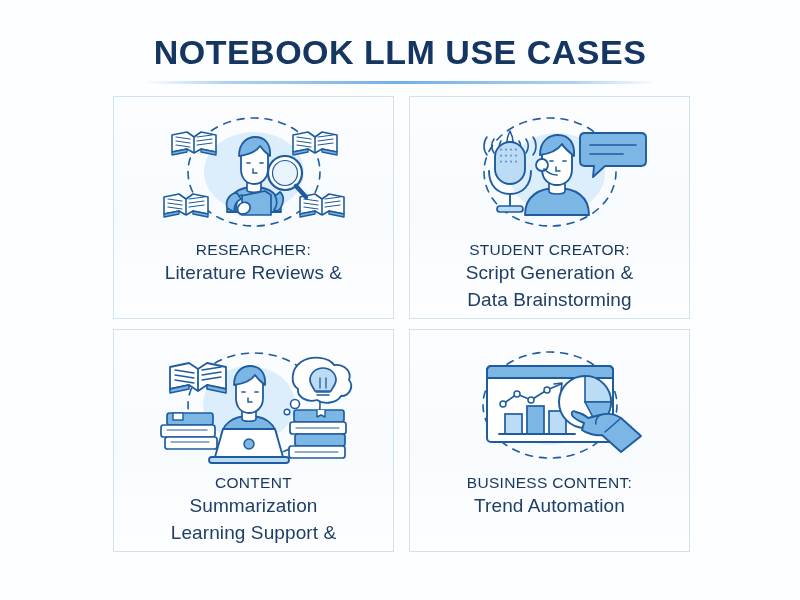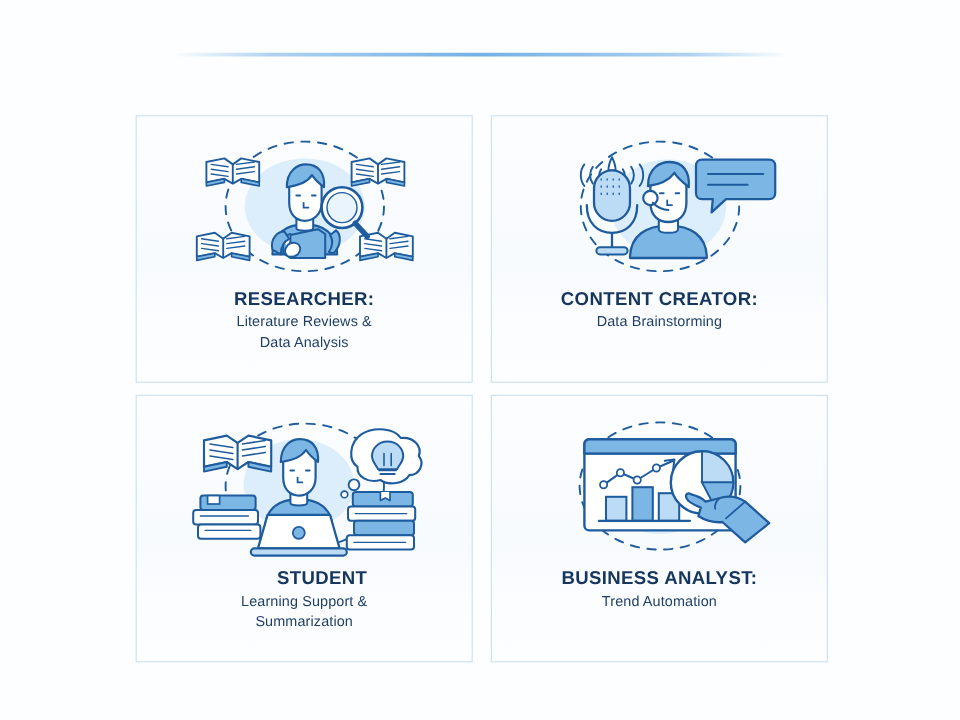--- a/index.html
+++ b/index.html
@@ -82,40 +82,40 @@
     display: block;
   }
   .card-text {
     margin-top: 6px;
     text-align: center;
     line-height: 1.38;
   }
   .card-role {
     display: block;
     font-size: 15.5px;
-    font-weight: bold;
+    font-weight: normal;
     color: #16365e;
     letter-spacing: 0.3px;
-    text-align: right;
   }
   .card-desc {
     display: block;
-    font-size: 12px;
+    font-size: 19px;
     font-weight: normal;
     color: #1f3f66;
     letter-spacing: 0.1px;
     text-align: center;
   }
 </style>
 </head>
 <body>
 
 <div id="infographic">
 
   <div class="title-wrap">
+    <h1 class="main-title">NOTEBOOK LLM USE CASES</h1>
     <div class="title-rule"></div>
   </div>
 
   <div class="card-grid">
 
     <div class="card">
       <svg class="card-icon" viewBox="0 0 210 122">
         <ellipse cx="105" cy="61" rx="50" ry="40" fill="#dcedfb"></ellipse>
         <ellipse cx="105" cy="61" rx="66" ry="54" fill="none" stroke="#1f5c9e" stroke-width="1.6" stroke-linecap="round" stroke-dasharray="7 7"></ellipse>
 
@@ -174,21 +174,20 @@
           <g>
             <circle cx="136" cy="62" r="17" fill="#ffffff" stroke="#1f5c9e" stroke-width="2.2"></circle>
             <circle cx="136" cy="62" r="12.5" fill="#eaf4fd" stroke="#1f5c9e" stroke-width="1.2"></circle>
             <path d="M147 75 L157 86" stroke="#1f5c9e" stroke-width="4.5" stroke-linecap="round"></path>
           </g>
         </g>
       </svg>
       <div class="card-text">
         <span class="card-role">RESEARCHER:</span>
         <span class="card-desc">Literature Reviews &amp;</span>
-        <span class="card-desc">Data Analysis</span>
       </div>
     </div>
 
     <div class="card">
       <svg class="card-icon" viewBox="0 0 210 122">
         <ellipse cx="112" cy="62" rx="48" ry="40" fill="#dcedfb"></ellipse>
         <ellipse cx="105" cy="61" rx="66" ry="54" fill="none" stroke="#1f5c9e" stroke-width="1.6" stroke-linecap="round" stroke-dasharray="7 7"></ellipse>
 
         <g fill="none" stroke="#1f5c9e" stroke-width="1.6" stroke-linecap="round">
           <path d="M42 26 C38 31 38 39 42 44"></path>
@@ -223,21 +222,22 @@
           <path d="M97 42 C97 32 104 27 112 27 C120 27 127 32 127 44 L127 58 C127 69 120 74 112 74 C104 74 97 69 97 58 Z" fill="#ffffff" stroke="#1f5c9e" stroke-width="1.9"></path>
           <path d="M95 44 C95 29 105 24 113 24 C124 24 130 32 129 45 C124 41 119 37 117 33 C112 40 103 43 95 44 Z" fill="#7cb6e5" stroke="#1f5c9e" stroke-width="1.9" stroke-linejoin="round"></path>
           <path d="M105 50 L108 50 M118 50 L121 50" stroke="#1f5c9e" stroke-width="1.7" stroke-linecap="round"></path>
           <path d="M111 56 L111 60 L115 60" fill="none" stroke="#1f5c9e" stroke-width="1.5" stroke-linecap="round"></path>
 
           <circle cx="97" cy="54" r="6" fill="#ffffff" stroke="#1f5c9e" stroke-width="1.8"></circle>
           <path d="M99 58 C103 62 108 64 112 64" fill="none" stroke="#1f5c9e" stroke-width="1.7" stroke-linecap="round"></path>
         </g>
       </svg>
       <div class="card-text">
-        <span class="card-role">CONTENT CREATOR:</span>
+        <span class="card-role">STUDENT CREATOR:</span>
+        <span class="card-desc">Script Generation &amp;</span>
         <span class="card-desc">Data Brainstorming</span>
       </div>
     </div>
 
     <div class="card">
       <svg class="card-icon" viewBox="0 0 210 122">
         <ellipse cx="100" cy="60" rx="46" ry="38" fill="#dcedfb"></ellipse>
         <ellipse cx="105" cy="61" rx="66" ry="52" fill="none" stroke="#1f5c9e" stroke-width="1.6" stroke-linecap="round" stroke-dasharray="7 7"></ellipse>
 
         <g transform="translate(20,18)">
@@ -288,23 +288,23 @@
           <path d="M99 54 L99 58 L103 58" fill="none" stroke="#1f5c9e" stroke-width="1.5" stroke-linecap="round"></path>
         </g>
 
         <g>
           <path d="M74 85 L126 85 L134 113 L66 113 Z" fill="#ffffff" stroke="#1f5c9e" stroke-width="1.9" stroke-linejoin="round"></path>
           <circle cx="100" cy="100" r="5" fill="#7cb6e5" stroke="#1f5c9e" stroke-width="1.5"></circle>
           <rect x="60" y="113" width="80" height="6" rx="3" fill="#bcdcf6" stroke="#1f5c9e" stroke-width="1.8"></rect>
         </g>
       </svg>
       <div class="card-text">
-        <span class="card-role">STUDENT</span>
+        <span class="card-role">CONTENT</span>
+        <span class="card-desc">Summarization</span>
         <span class="card-desc">Learning Support &amp;</span>
-        <span class="card-desc">Summarization</span>
       </div>
     </div>
 
     <div class="card">
       <svg class="card-icon" viewBox="0 0 210 122">
         <ellipse cx="105" cy="61" rx="48" ry="40" fill="#dcedfb"></ellipse>
         <ellipse cx="105" cy="61" rx="67" ry="53" fill="none" stroke="#1f5c9e" stroke-width="1.6" stroke-linecap="round" stroke-dasharray="7 7"></ellipse>
 
         <g>
           <rect x="42" y="22" width="126" height="76" rx="4" fill="#ffffff" stroke="#1f5c9e" stroke-width="2"></rect>
@@ -334,19 +334,19 @@
           <path d="M140 58 L166 58 A26 26 0 0 1 152 81 Z" fill="#7cb6e5" stroke="#1f5c9e" stroke-width="1.6"></path>
         </g>
 
         <g>
           <path d="M131 68 C128 66 126 68 127 71 C128 74 134 77 139 79 L137 86 C141 89 150 92 157 91 L176 108 L196 92 L176 74 C170 70 162 69 155 71 L143 74 C140 71 135 69 131 68 Z" fill="#7cb6e5" stroke="#1f5c9e" stroke-width="1.9" stroke-linejoin="round"></path>
           <path d="M155 71 C152 73 150 77 151 80" fill="none" stroke="#1f5c9e" stroke-width="1.5" stroke-linecap="round"></path>
           <path d="M176 74 L160 88" fill="none" stroke="#1f5c9e" stroke-width="1.5" stroke-linecap="round"></path>
         </g>
       </svg>
       <div class="card-text">
-        <span class="card-role">BUSINESS ANALYST:</span>
+        <span class="card-role">BUSINESS CONTENT:</span>
         <span class="card-desc">Trend Automation</span>
       </div>
     </div>
 
   </div>
 </div>
 
 </body></html>

